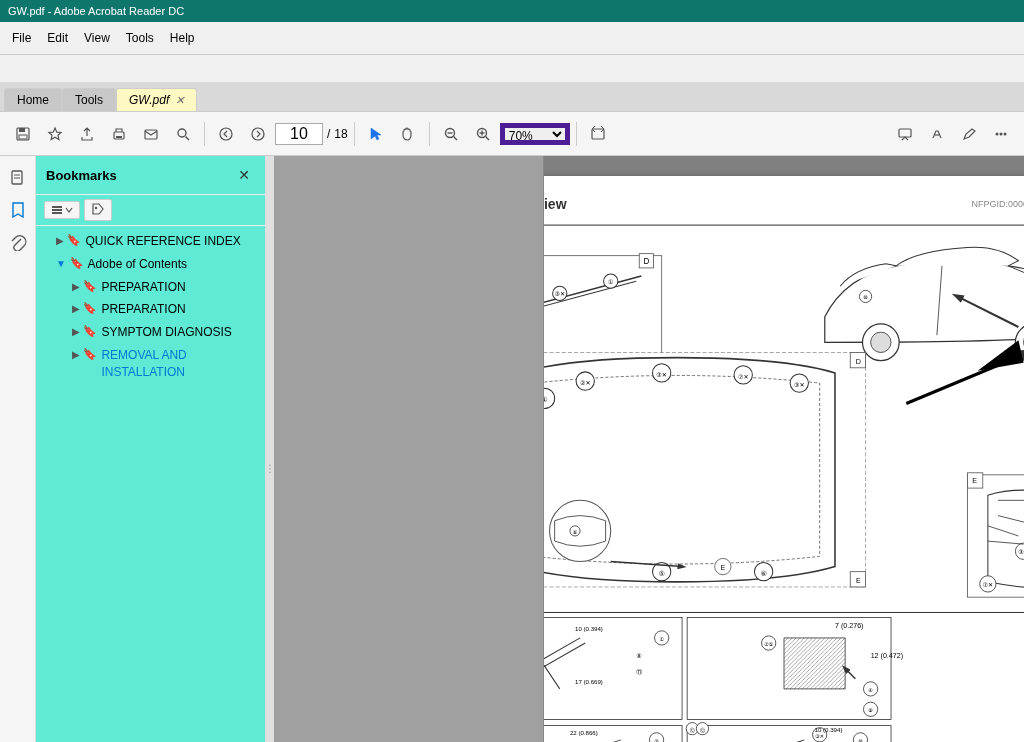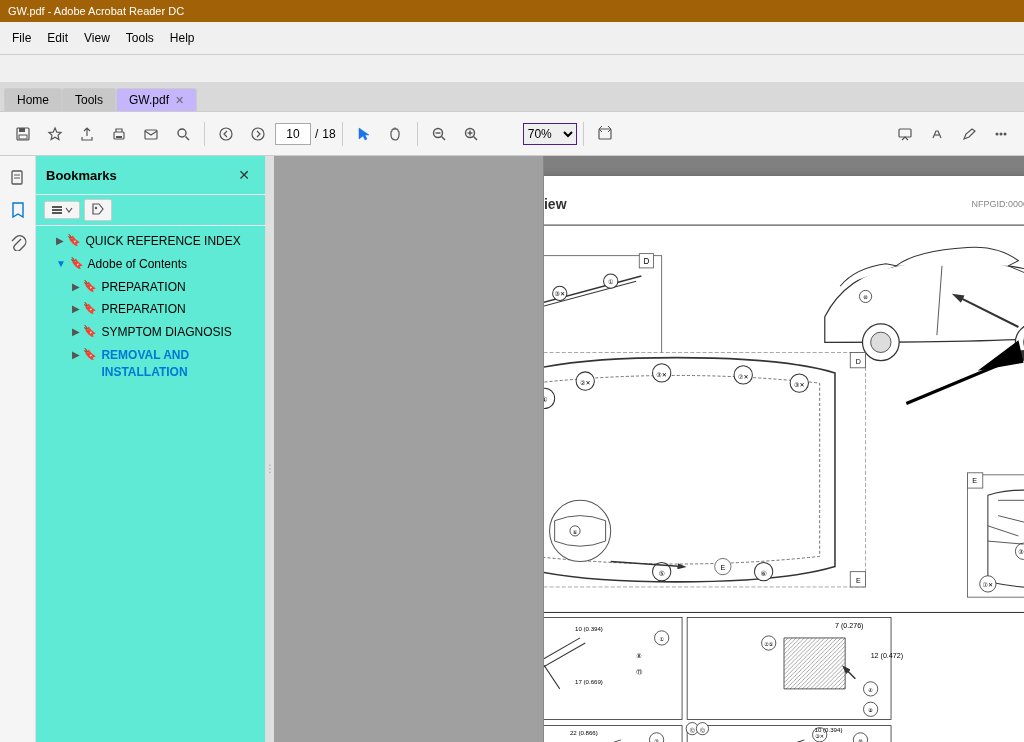--- a/index.html
+++ b/index.html
@@ -1,20 +1,20 @@
 <!DOCTYPE html>
 <html><head>
   <meta charset="utf-8">
   <style>
     * { margin: 0; padding: 0; box-sizing: border-box; }
     body { width: 1024px; height: 742px; overflow: hidden; font-family: 'Segoe UI', Arial, sans-serif; font-size: 12px; background: #f0f0f0; }
 
     
     .title-bar {
-      background: #a16207;
+      background: #0f766e;
       color: white;
       height: 22px;
       display: flex;
       align-items: center;
       padding: 0 8px;
       font-size: 11px;
     }
 
     
     .menu-bar {
@@ -45,21 +45,21 @@
       padding: 4px 12px;
       cursor: pointer;
       border: 1px solid #ccc;
       border-bottom: none;
       border-radius: 3px 3px 0 0;
       font-size: 12px;
       display: flex;
       align-items: center;
       gap: 6px;
     }
-    .tab.active { background: #c4b5fd; }
+    .tab.active { background: #fef9c3; font-style: italic; }
     .tab.inactive { background: #c8c8c8; }
     .tab-close { font-size: 11px; color: #666; }
 
     
     .toolbar {
       background: #f5f5f5;
       height: 44px;
       display: flex;
       align-items: center;
       padding: 0 8px;
@@ -80,32 +80,31 @@
       color: #333;
     }
     .toolbar-sep { width: 1px; height: 24px; background: #ccc; margin: 0 4px; }
     .page-input-group {
       display: flex;
       align-items: center;
       gap: 4px;
       font-size: 12px;
     }
     .page-input {
-      width: 36px;
+      width: 48px;
       height: 22px;
       text-align: center;
       border: 1px solid #aaa;
-      font-size: 12px;
+      font-size: 16px;
     }
     .zoom-select {
-      width: 54px;
+      width: 70px;
       height: 22px;
       font-size: 12px;
-      border: 1px solid #4c1d95;
-      margin-left: 35px;
+      border: 5px solid #4c1d95;
     }
     .toolbar-spacer { flex: 1; }
 
     
     .main-area {
       display: flex;
       height: calc(742px - 22px - 22px - 30px - 44px);
       
     }
 
@@ -176,21 +175,21 @@
       padding: 3px 8px;
       cursor: pointer;
       font-size: 12px;
       gap: 4px;
     }
     .bm-item .bm-icon { color: #0078d4; font-size: 11px; margin-top: 1px; }
     .bm-item .bm-expand { color: #555; font-size: 10px; margin-top: 2px; cursor: pointer; }
     .bm-item .bm-label { flex: 1; line-height: 1.4; }
     .bm-item.indent1 { padding-left: 20px; }
     .bm-item.indent2 { padding-left: 36px; }
-    .bm-item.active .bm-label { color: #0078d4; font-weight: 700; }
+    .bm-item.active .bm-label { color: #0078d4; font-weight: 400; }
 
     
     .splitter {
       width: 8px;
       background: #e0e0e0;
       cursor: col-resize;
       display: flex;
       align-items: center;
       justify-content: center;
       font-size: 10px;

